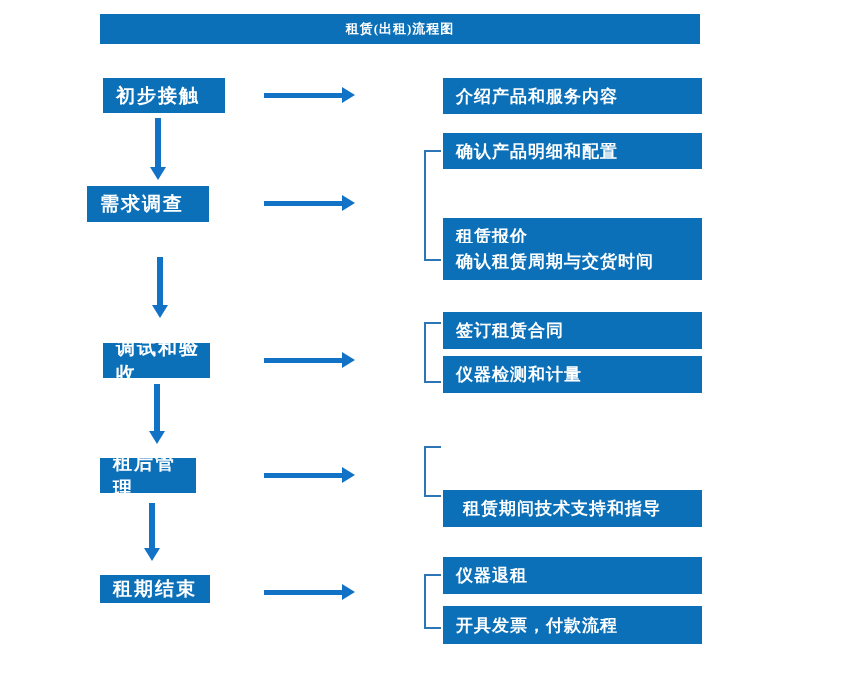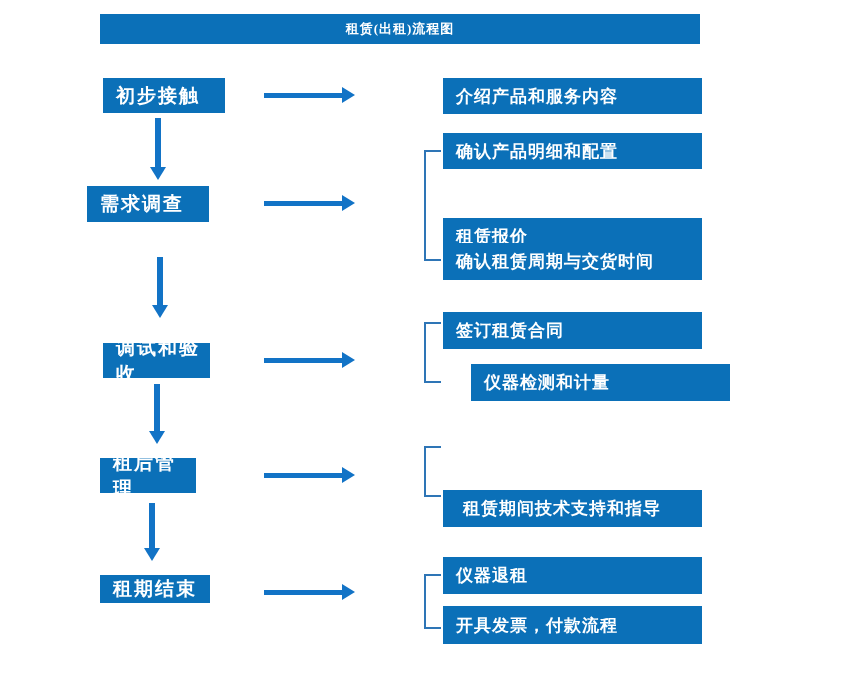--- a/index.html
+++ b/index.html
@@ -154,20 +154,20 @@
   <div class="bracket" style="top:446px; height:51px;"></div>
   <div class="bracket" style="top:574px; height:55px;"></div>
 
   <div class="out-box" style="top:78px;">介绍产品和服务内容</div>
 
   <div class="out-box" style="top:133px;">确认产品明细和配置</div>
   <div class="out-box" style="top:186px;margin-top:32px;">租赁报价</div>
   <div class="out-box" style="top:243px; height:37px;">确认租赁周期与交货时间</div>
 
   <div class="out-box" style="top:312px; height:37px;">签订租赁合同</div>
-  <div class="out-box" style="top:364px; height:37px;margin-left:28px;">仪器检测和计量</div>
+  <div class="out-box" style="top:356px; height:37px;">仪器检测和计量</div>
 
   <div class="out-box" style="top:490px; height:37px;padding-left:20px;">租赁期间技术支持和指导</div>
 
   <div class="out-box" style="top:557px; height:37px;">仪器退租</div>
   <div class="out-box" style="top:606px; height:38px;">开具发票，付款流程</div>
 
 </div>
 
 </body></html>

